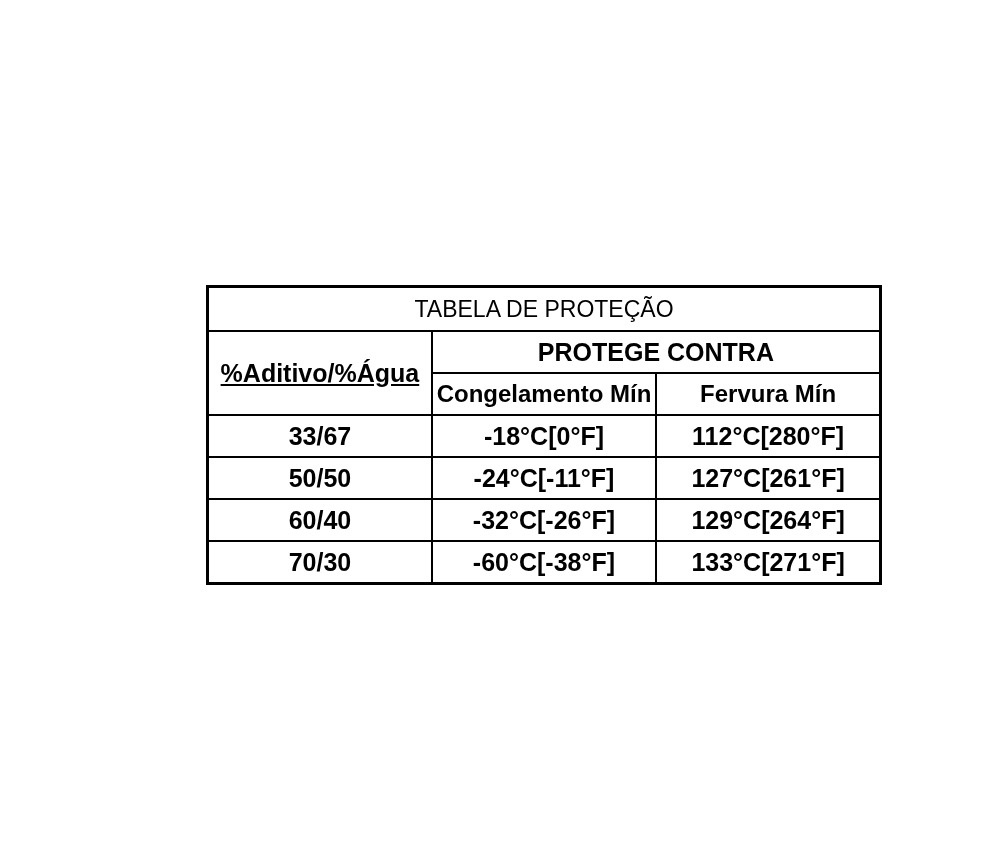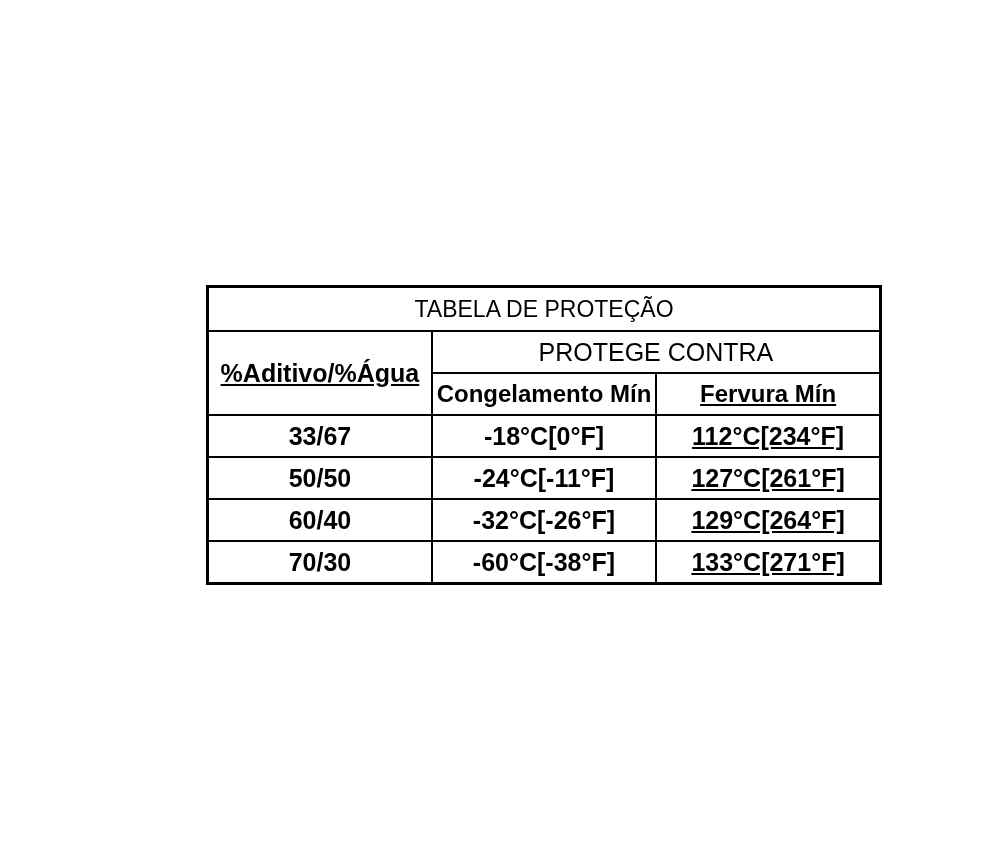--- a/index.html
+++ b/index.html
@@ -47,42 +47,42 @@
   table.protection {
     border: 3px solid #000000;
   }
   .title-cell {
     font-size: 23px;
     font-weight: 400;
     height: 42px;
   }
   .protege-cell {
     font-size: 25px;
-    font-weight: 400;
+    font-weight: 700;
     height: 40px;
   }
   .additive-cell {
     font-size: 25px;
     font-weight: 700;
     height: 80px;
     text-decoration: underline;
   }
   .subhead-cell {
     font-size: 24px;
     font-weight: 700;
     height: 40px;
   }
   .data-cell {
     font-size: 25px;
     font-weight: 700;
     height: 40px;
   }
   .col-a { width: 234px; }
   .col-b { width: 264px; }
-  .col-c { width: 178px; text-decoration: underline; }
+  .col-c { width: 178px; }
 </style>
 </head>
 <body>
 
 <div class="page">
   <div class="table-wrap">
     <table class="protection">
       <tbody>
         <tr>
           <td class="title-cell" colspan="3">TABELA DE PROTEÇÃO</td>
@@ -92,21 +92,21 @@
           <td class="protege-cell" colspan="2">PROTEGE CONTRA</td>
         </tr>
         <tr>
           <td class="subhead-cell col-b">Congelamento Mín</td>
           <td class="subhead-cell col-c">Fervura Mín</td>
         </tr>
 
         <tr>
           <td class="data-cell col-a">33/67</td>
           <td class="data-cell col-b">-18°C[0°F]</td>
-          <td class="data-cell col-c">112°C[234°F]</td>
+          <td class="data-cell col-c">112°C[280°F]</td>
         </tr>
         <tr>
           <td class="data-cell col-a">50/50</td>
           <td class="data-cell col-b">-24°C[-11°F]</td>
           <td class="data-cell col-c">127°C[261°F]</td>
         </tr>
         <tr>
           <td class="data-cell col-a">60/40</td>
           <td class="data-cell col-b">-32°C[-26°F]</td>
           <td class="data-cell col-c">129°C[264°F]</td>

